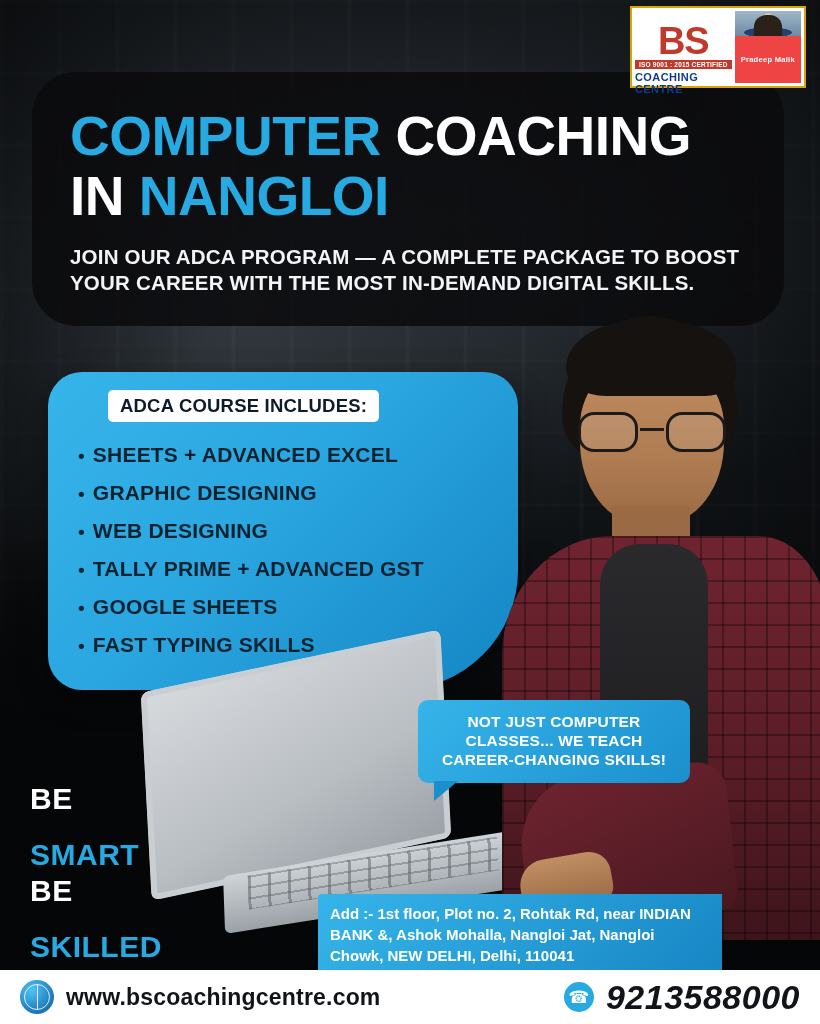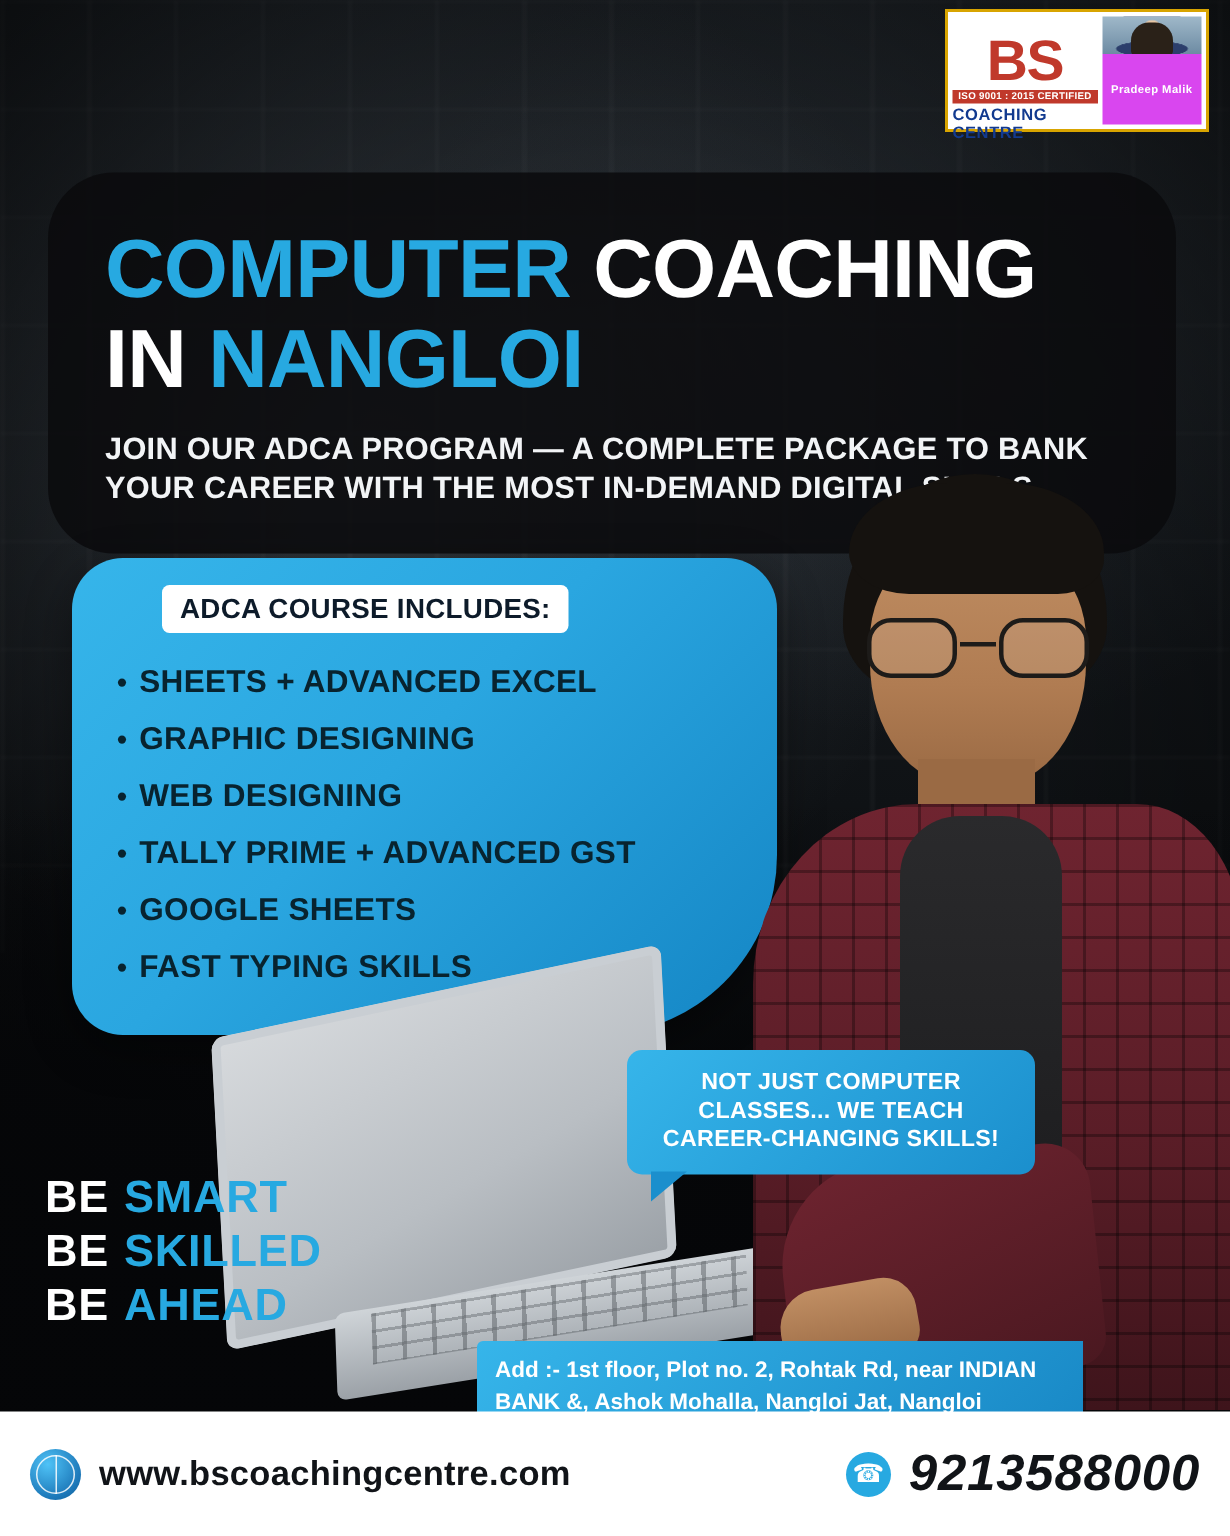--- a/index.html
+++ b/index.html
@@ -83,32 +83,31 @@
       linear-gradient(180deg, #9fb8c9 0%, #6d8ba3 100%);
     position: relative;
     overflow: hidden;
   }
   .logo-photo::after{
     content:""; position:absolute; left:50%; top:16%; width:28px; height:22px;
     transform:translateX(-50%);
     background:#2a2118; border-radius: 12px 12px 3px 3px;
   }
   .logo-name {
-    font-size: 7.5px; font-weight: 800; color:#fff; background:#d946ef;
+    font-size: 7.5px; font-weight: 800; color:#fff; background:#ef4444;
     width:100%; text-align:center; padding:19px 0; letter-spacing:.3px;
   }
 
   
   .headline-panel {
     position: absolute; left: 32px; top: 72px; width: 752px;
     background: rgba(10,11,13,0.86);
     border-radius: 44px;
     padding: 34px 38px 30px 38px;
     z-index: 20;
-    margin-top: 43px;
   }
   .headline {
     font-size: 55px; line-height: 60px; font-weight: 800;
     letter-spacing: -0.5px; color: #ffffff;
     font-family: "Liberation Sans", sans-serif;
   }
   .headline .hl { color: #27a9e1; }
   .subhead {
     margin-top: 18px;
     font-size: 20.5px; line-height: 26px; font-weight: 700;
@@ -236,41 +235,41 @@
     z-index: 30;
   }
   .bubble::after {
     content:""; position:absolute; left: 16px; bottom: -18px;
     border-width: 20px 24px 0 0; border-style: solid;
     border-color: #1b8fcd transparent transparent transparent;
   }
 
   
   .be-block { position: absolute; left: 30px; top: 782px; z-index: 30; }
-  .be-row { display: flex; align-items: baseline; gap: 10px; margin-bottom: 2px; }
+  .be-row { display: flex; align-items: baseline; gap: 22px; margin-bottom: 2px; flex-direction: column; }
   .be-word {
     font-size: 30px; font-weight: 800; color: #ffffff; letter-spacing: .5px;
   }
   .be-hl { font-size: 30px; font-weight: 800; color: #27a9e1; letter-spacing: .5px; }
 
   
   .address {
     position: absolute; left: 318px; top: 894px; width: 404px;
     background: linear-gradient(135deg, #36b5ea, #1786c4);
     color: #ffffff;
     font-size: 15px; font-weight: 700; line-height: 21px;
     text-align: left;
     padding: 9px 12px 11px 12px;
     border-radius: 4px 0 0 4px;
     z-index: 30;
   }
 
   
   .footer {
-    position: absolute; left: 0; bottom: 0; width: 820px; height: 83px;
+    position: absolute; left: 0; bottom: 0; width: 820px; height: 54px;
     background: #ffffff;
     display: flex; align-items: center;
     padding: 0 20px;
     z-index: 35;
   }
   .globe {
     width: 34px; height: 34px; border-radius: 50%;
     background: radial-gradient(circle at 35% 30%, #4fc3f7, #1c77b8 70%, #125d92 100%);
     position: relative; flex: 0 0 auto; margin-right: 12px;
   }
@@ -319,21 +318,21 @@
       <div class="logo-photo"></div>
       <div class="logo-name">Pradeep Malik</div>
     </div>
   </div>
 
   <div class="headline-panel">
     <div class="headline">
       <span class="hl">COMPUTER</span><span> COACHING</span><br>
       <span>IN </span><span class="hl">NANGLOI</span>
     </div>
-    <div class="subhead">JOIN OUR ADCA PROGRAM — A COMPLETE PACKAGE TO BANK YOUR CAREER WITH THE MOST IN-DEMAND DIGITAL SKILLS.</div>
+    <div class="subhead">JOIN OUR ADCA PROGRAM — A COMPLETE PACKAGE TO BOOST YOUR CAREER WITH THE MOST IN-DEMAND DIGITAL SKILLS.</div>
   </div>
 
   <div class="student">
     <div class="s-hair"></div>
     <div class="s-face"></div>
     <div class="s-fringe"></div>
     <div class="s-glasses">
       <div class="lens l"></div>
       <div class="lens r"></div>
       <div class="bridge"></div>

